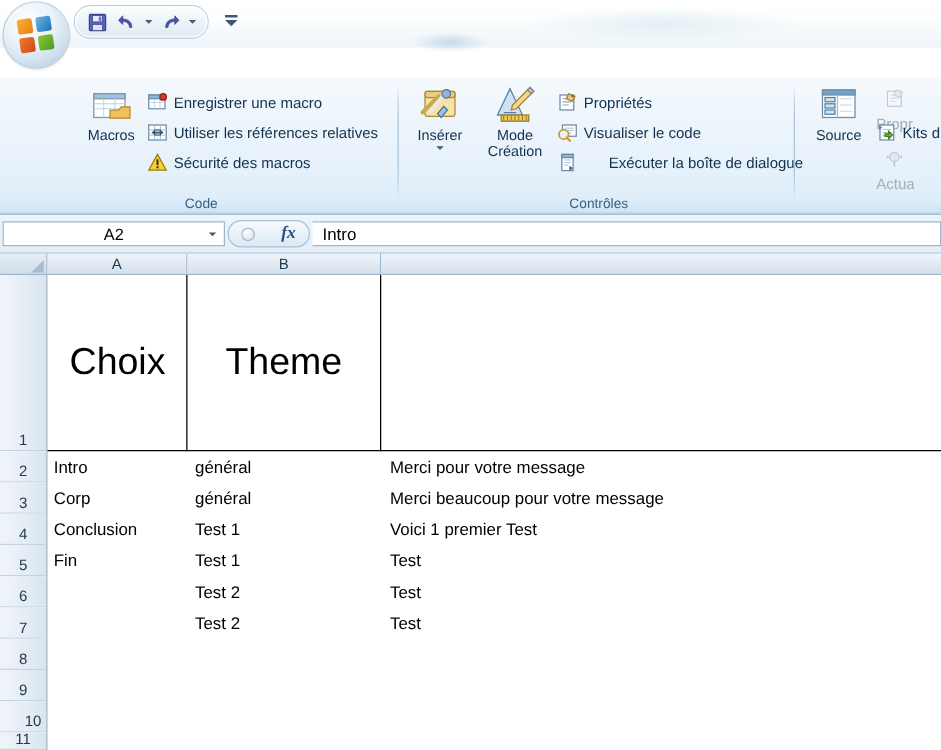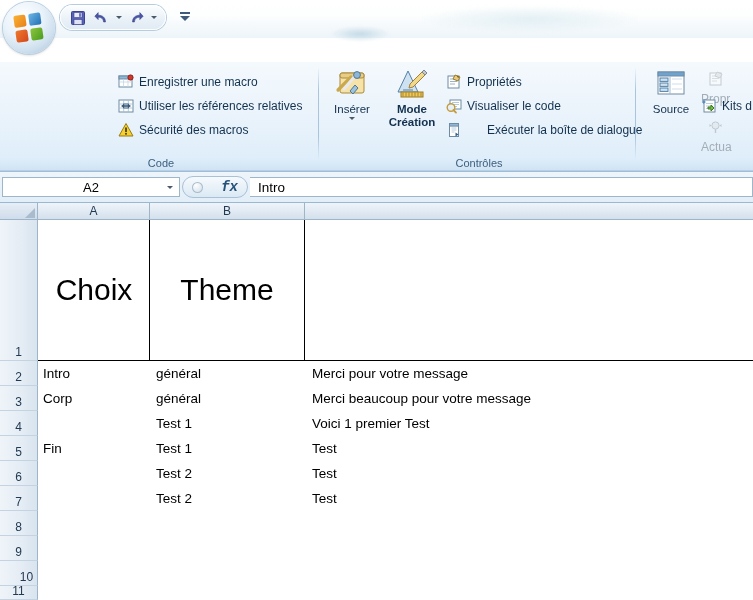--- a/index.html
+++ b/index.html
@@ -117,21 +117,21 @@
   }
   .namebox {
     margin-left:2px; width:178px; height:20px; background:#fff; border:1px solid #9db6ca;
     display:flex; align-items:center; justify-content:center; position:relative; font-size:13px; color:#000;
     cursor:text;
   }
   .namebox .nb-caret { position:absolute; right:6px; top:8px; }
   .fb-btns { width:66px; height:22px; display:flex; align-items:center; justify-content:space-around;
     background: linear-gradient(180deg,#f6fafd,#dbe9f4); border:1px solid #a8c1d6; border-radius:11px; margin:0 2px; }
   .fb-circle { width:11px;height:11px;border-radius:50%;background:radial-gradient(circle at 35% 30%,#fff,#c9d9e6); box-shadow:0 0 0 1px #aabdcc inset; }
-  .fx { font-style:italic; font-family:Liberation Mono, monospace; font-size:14px; color:#26527c; font-weight:bold; }
+  .fx { font-style:italic; font-family:Liberation Serif, serif; font-size:14px; color:#26527c; font-weight:bold; }
   .fcontent {
     flex:1; height:20px; background:#fff; border:1px solid #9db6ca; border-left:none;
     display:flex; align-items:center; padding-left:8px; font-size:13.5px; color:#000; cursor:text;
   }
 
   
   .grid { position:absolute; left:0; top:203px; width:753px; height:397px; background:#fff; }
   .corner {
     position:absolute; left:0; top:0; width:38px; height:17px;
     background: linear-gradient(180deg,#e7eef6,#cfdceb);
@@ -211,20 +211,31 @@
   <div class="qat-more">
     <div style="width:10px;height:2px;background:#3f5a78;"></div>
     <div style="width:0;height:0;border-left:5px solid transparent;border-right:5px solid transparent;border-top:5px solid #3f5a78;margin-top:2px;"></div>
   </div>
 
 
   <div class="ribbon-body">
 
     <div class="group" style="left:3px; width:316px;">
 
+      <div class="big-btn" style="left:60px;">
+        <div class="bi">
+          <svg width="34" height="32" viewBox="0 0 34 32">
+            <rect x="3" y="7" width="25" height="19" fill="#ffffff" stroke="#7f96ab"></rect>
+            <rect x="3" y="7" width="25" height="4" fill="#9dc3e0" stroke="#7f96ab"></rect>
+            <path d="M3 15h25M3 19h25M11 11v15M20 11v15" stroke="#bcd2e2" stroke-width=".8"></path>
+            <path d="M16 20 h7 l2-2.5 h7 v9 h-16 z" fill="#f0c05a" stroke="#b68a28"></path>
+          </svg>
+        </div>
+        <div class="bl">Macros</div>
+      </div>
 
       <div class="sm-item" style="left:115px; top:8px;">
         <span class="sm-ico">
           <svg width="16" height="16" viewBox="0 0 16 16">
             <rect x="1" y="2" width="13" height="11" fill="#fff" stroke="#6f8ba3"></rect>
             <rect x="1" y="2" width="13" height="3" fill="#8fb8d8" stroke="#6f8ba3"></rect>
             <path d="M1 8h13M5.5 5v8M10 5v8" stroke="#bcd2e2" stroke-width=".7"></path>
             <circle cx="12.5" cy="3.5" r="2.6" fill="#d0392b" stroke="#8f2018"></circle>
           </svg>
         </span>
@@ -269,21 +280,21 @@
             <circle cx="23" cy="7" r="3.4" fill="#8fb6d6" stroke="#4f7896"></circle>
             <path d="M16 23 l5-6 3 3 -5 6 z" fill="#9dc3dd" stroke="#4f7896"></path>
           </svg>
         </div>
         <div class="bl">Insérer</div>
         <div style="display:flex;justify-content:center;margin-top:1px;">
           <span class="caret-dn"></span>
         </div>
       </div>
 
-      <div class="big-btn" style="left:60px; width:60px;font-weight:bold;">
+      <div class="big-btn" style="left:60px; width:60px;">
         <div class="bi">
           <svg width="36" height="32" viewBox="0 0 36 32">
             <path d="M4 24 L14 3 L24 24 Z" fill="#cfe2f2" stroke="#5581a6"></path>
             <path d="M9 22 h10" stroke="#5581a6"></path>
             <rect x="7" y="24" width="22" height="5" fill="#f0c85a" stroke="#9a7a20"></rect>
             <path d="M9 24.5v4M12 24.5v4M15 24.5v4M18 24.5v4M21 24.5v4M24 24.5v4M27 24.5v4" stroke="#8a6c18" stroke-width=".7"></path>
             <path d="M30 2 l3 3 -14 14 -4 1 1 -4 z" fill="#f2d88b" stroke="#a08038"></path>
             <path d="M30 2 l3 3 -2 2 -3 -3z" fill="#c2c7cc" stroke="#7c848c"></path>
           </svg>
         </div>
@@ -424,20 +435,21 @@
     <div class="cell big" style="left:150px; top:17px;  width:154px; height:140px;">Theme</div>
 
     <div class="cell" style="left:39px;  top:158px; width:110px; height:25px;">Intro</div>
     <div class="cell" style="left:152px; top:158px; width:152px; height:25px;">général</div>
     <div class="cell" style="left:308px; top:158px; width:440px; height:25px;">Merci pour votre message</div>
 
     <div class="cell" style="left:39px;  top:183px; width:110px; height:25px;">Corp</div>
     <div class="cell" style="left:152px; top:183px; width:152px; height:25px;">général</div>
     <div class="cell" style="left:308px; top:183px; width:440px; height:25px;">Merci beaucoup pour votre message</div>
 
+    <div class="cell" style="left:39px;  top:208px; width:110px; height:25px;">Conclusion</div>
     <div class="cell" style="left:152px; top:208px; width:152px; height:25px;">Test 1</div>
     <div class="cell" style="left:308px; top:208px; width:440px; height:25px;">Voici 1 premier Test</div>
 
     <div class="cell" style="left:39px;  top:233px; width:110px; height:25px;">Fin</div>
     <div class="cell" style="left:152px; top:233px; width:152px; height:25px;">Test 1</div>
     <div class="cell" style="left:308px; top:233px; width:440px; height:25px;">Test</div>
 
     <div class="cell" style="left:152px; top:258px; width:152px; height:25px;">Test 2</div>
     <div class="cell" style="left:308px; top:258px; width:440px; height:25px;">Test</div>
 

